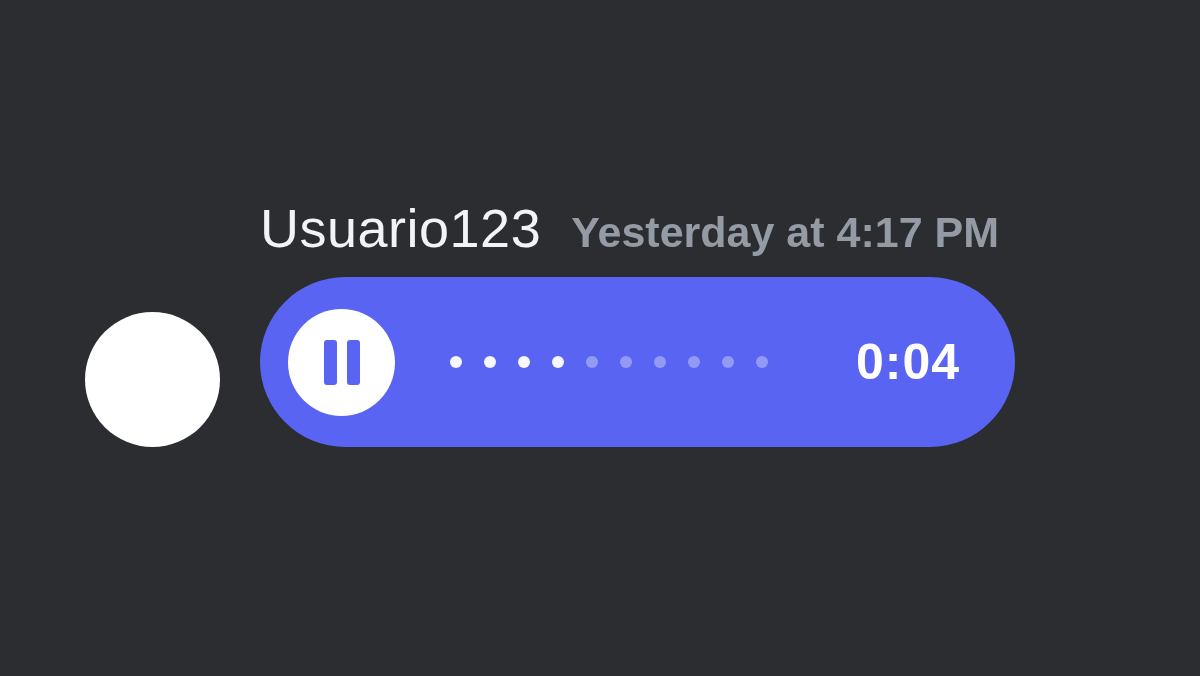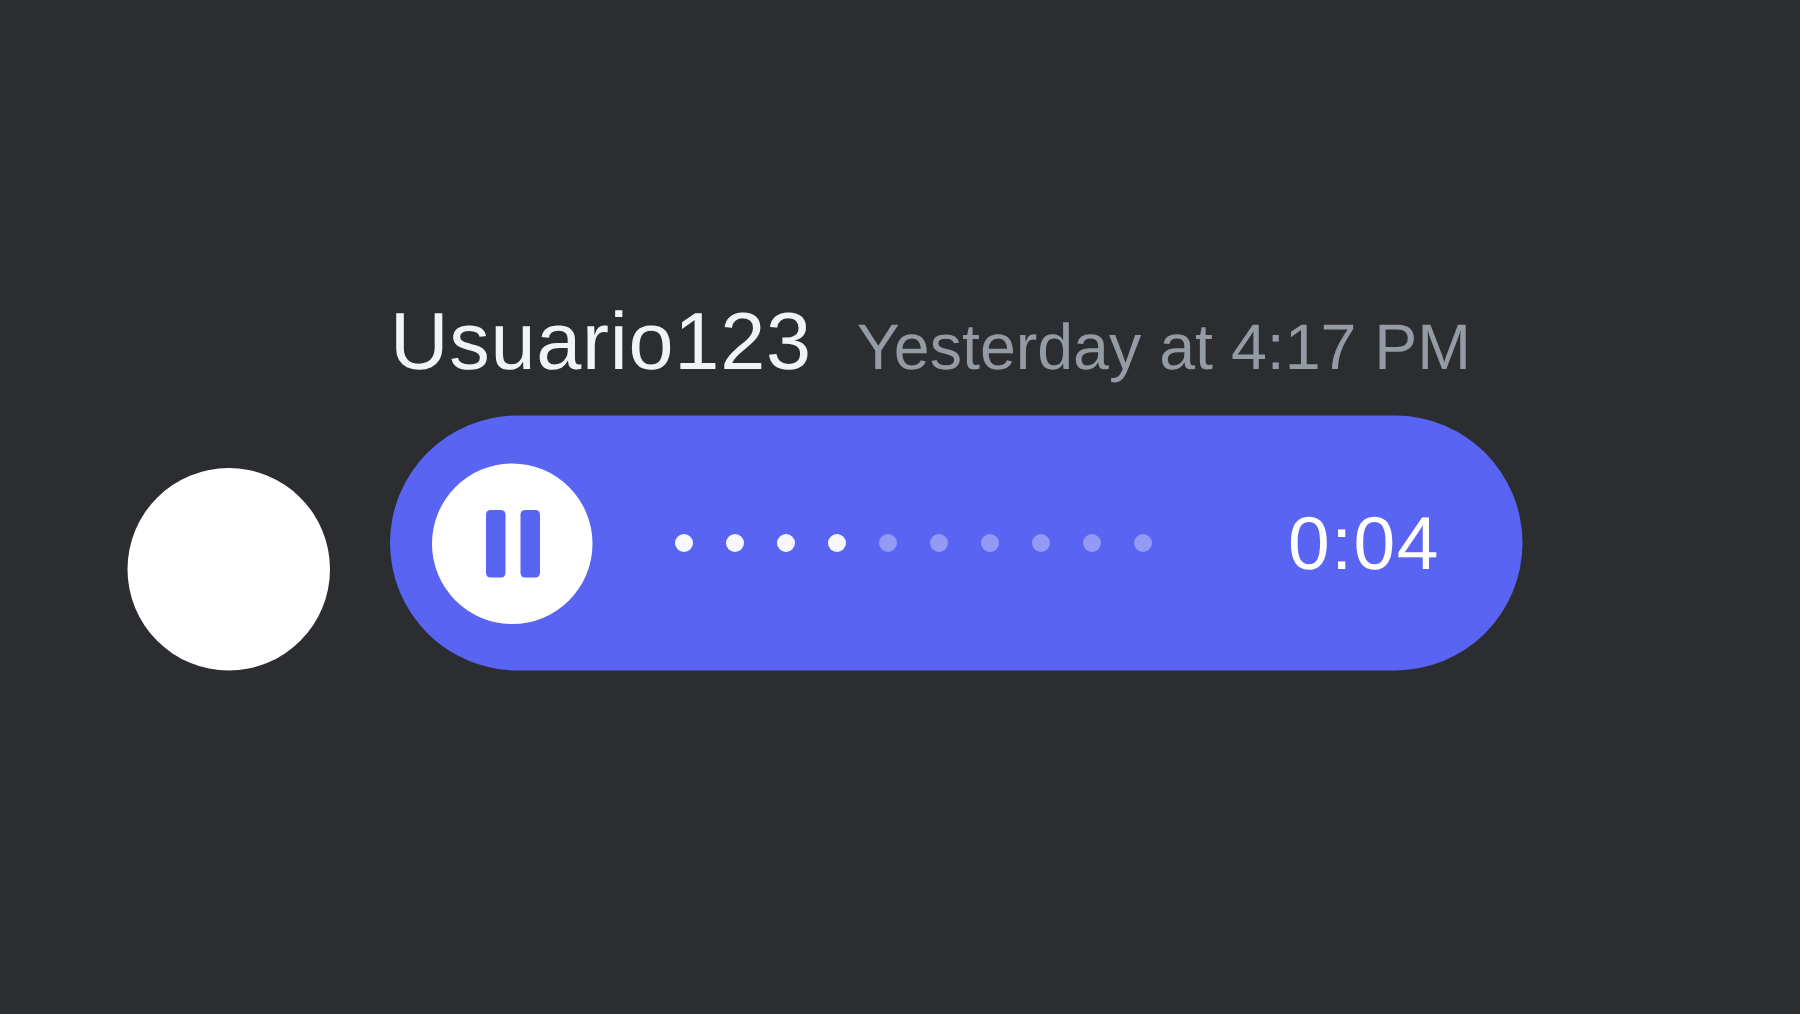--- a/index.html
+++ b/index.html
@@ -48,21 +48,21 @@
     .username {
       color: #f2f3f5;
       font-size: 54px;
       font-weight: 400;
       letter-spacing: 0.5px;
     }
 
     .timestamp {
       color: #949ba4;
       font-size: 43px;
-      font-weight: 400;
+      font-weight: 700;
     }
 
     .voice-message {
       background-color: #5965f2;
       border-radius: 85px;
       height: 170px;
       width: 755px;
       display: flex;
       align-items: center;
       padding-left: 28px;
@@ -111,21 +111,21 @@
       background-color: rgba(255, 255, 255, 0.95);
     }
 
     .wave-dot.unplayed {
       background-color: rgba(255, 255, 255, 0.35);
     }
 
     .duration {
       color: #ffffff;
       font-size: 50px;
-      font-weight: 400;
+      font-weight: 700;
       margin-left: 25px;
       letter-spacing: 1px;
     }
   </style>
 </head>
 <body>
 
 <div class="message-container">
   <div class="avatar"></div>
   <div class="message-content">

